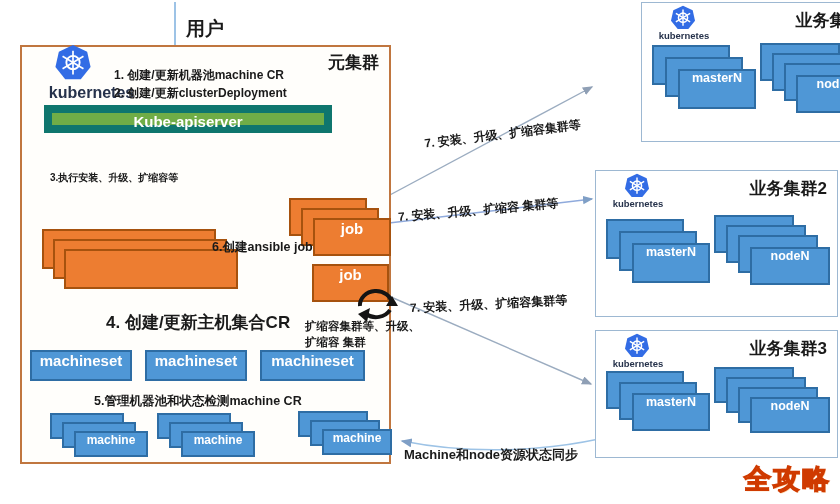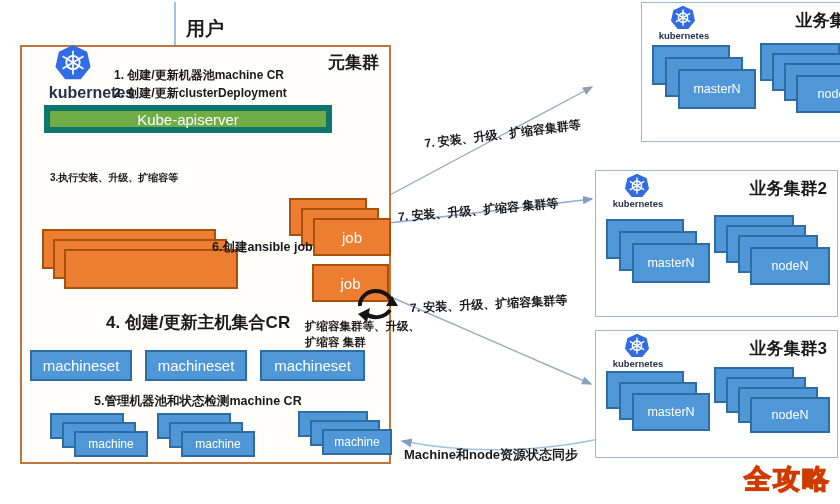--- a/index.html
+++ b/index.html
@@ -4,22 +4,22 @@
 <style>
   html,body{margin:0;padding:0;background:#fff;font-family:"Liberation Sans","DejaVu Sans",sans-serif;}
   #canvas{position:relative;width:840px;height:504px;background:#ffffff;overflow:hidden;outline:1px solid #d8d8d8;}
   .txt{position:absolute;color:#1a1a1a;font-weight:700;white-space:nowrap;z-index:4;}
   
   .meta-box{position:absolute;left:20px;top:45px;width:367px;height:415px;border:2px solid #c0763f;background:#fffefb;z-index:2;}
   .biz-box{position:absolute;left:595px;width:241px;border:1.5px solid #9db8d2;background:#fff;z-index:2;}
   
   .orange{background:#ED7D31;border:2px solid #a6520e;box-sizing:border-box;position:absolute;z-index:2;}
   .blue{background:#4f97d6;border:2px solid #2e6da4;box-sizing:border-box;position:absolute;z-index:2;}
-  .green{background:#70AD47;border:6px solid #0f766e;box-sizing:border-box;position:absolute;z-index:2;}
-  .lbl{display:flex;align-items:center;justify-content:center;color:#fff;font-weight:400;}
+  .green{background:#70AD47;border:8px solid #0f766e;box-sizing:border-box;position:absolute;z-index:2;}
+  .lbl{display:flex;justify-content:center;color:#fff;font-weight:700;}
   svg.overlay{position:absolute;left:0;top:0;z-index:1;}
   svg.icon{position:absolute;z-index:3;}
   .k8s-word{position:absolute;font-weight:700;color:#26324b;z-index:4;}
   .watermark{position:absolute;left:744px;top:461px;font-size:27px;font-weight:900;color:#ff7422;
     -webkit-text-stroke:1.2px #cf3a00;text-shadow:1px 1px 0 #ffd9b0;z-index:5;letter-spacing:2px;}
 </style>
 </head>
 <body>
 
 <div id="canvas">

